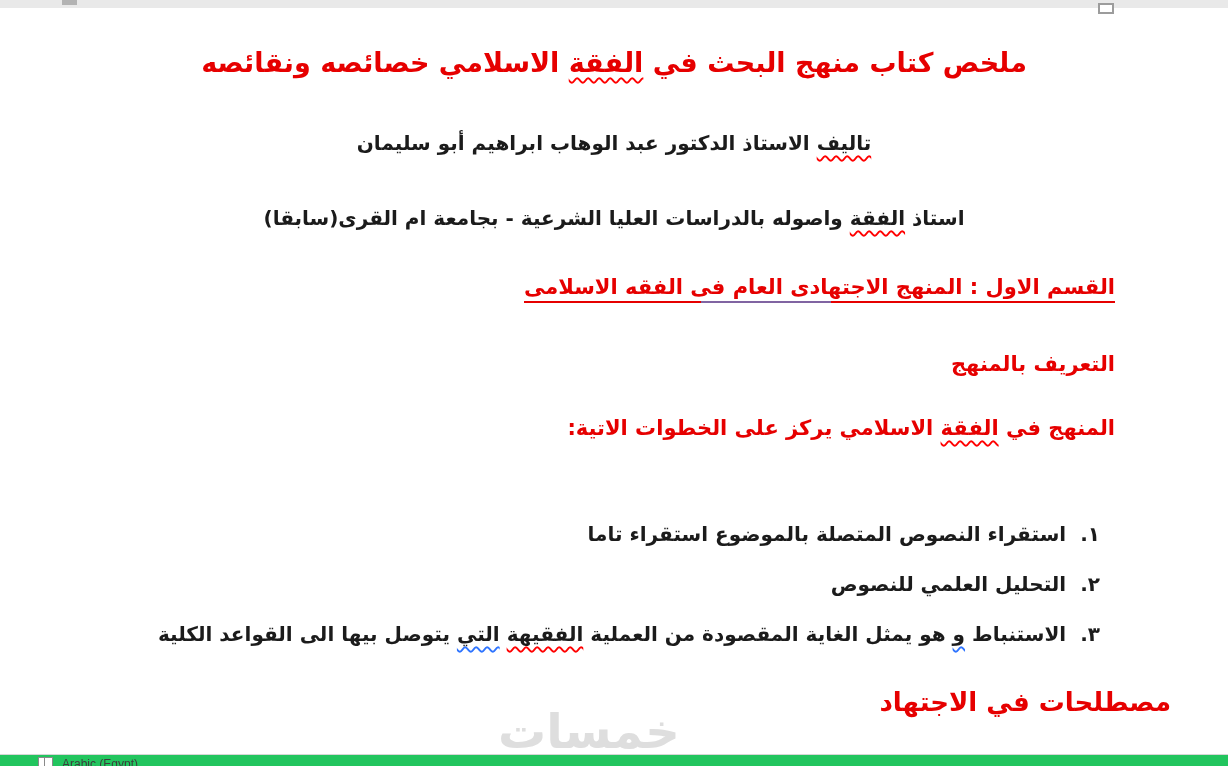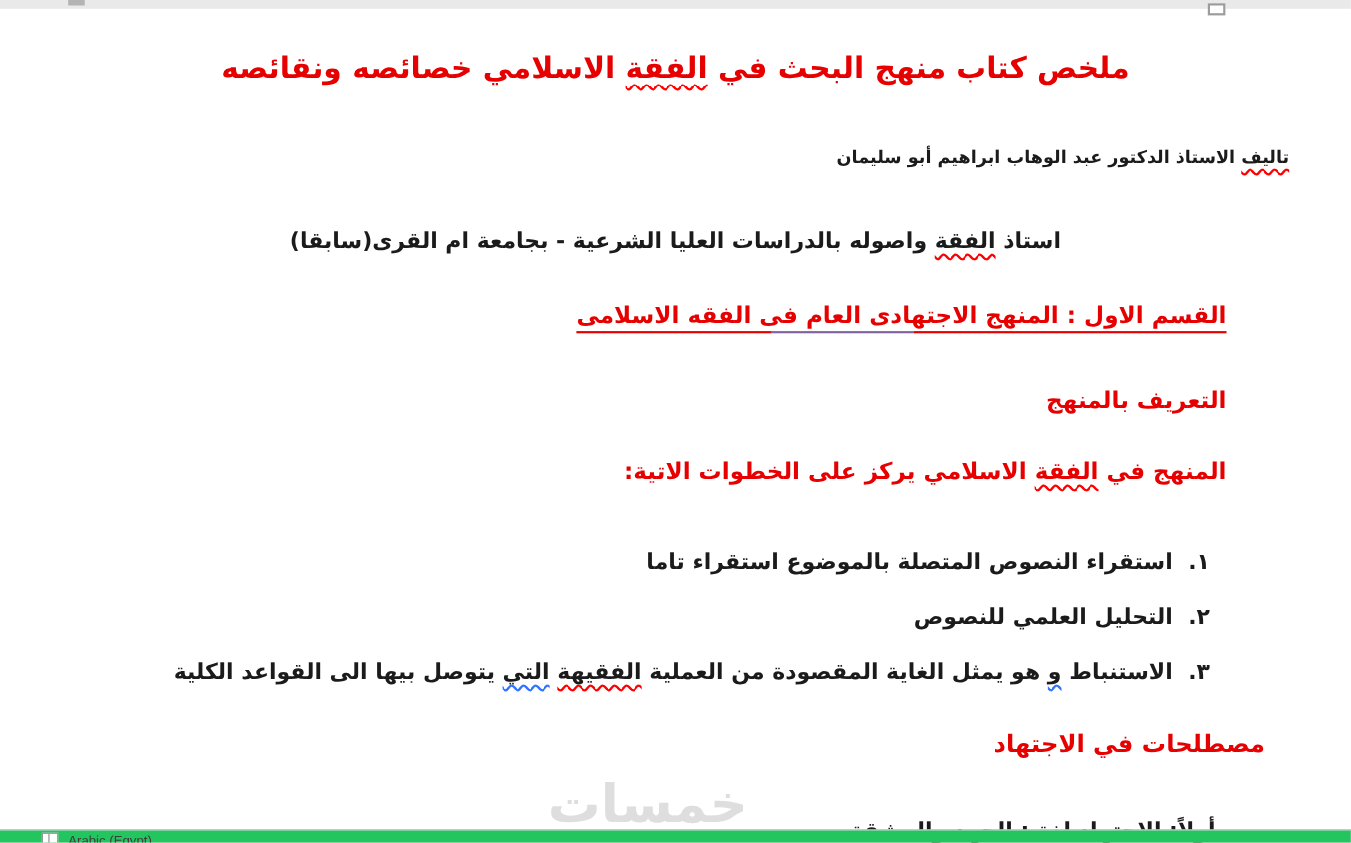--- a/index.html
+++ b/index.html
@@ -25,29 +25,29 @@
   .doc {
     position:absolute; top:8px; left:0; width:1228px; height:758px; z-index:1;
     direction:rtl; font-weight:bold; color:var(--text-black,#1b1b1b);
     overflow:hidden;
   }
   .doc p { margin:0; white-space:nowrap; }
   .center { text-align:center; padding:0 56px; }
   .right  { text-align:right; padding-left:40px; }
 
   .title       { font-size:27px; line-height:38px; margin-top:36px !important; color:var(--accent-red,#e60000); }
-  .author      { font-size:16px; line-height:30px; margin-top:46px !important;text-align:right; }
+  .author      { font-size:20px; line-height:30px; margin-top:46px !important; }
   .author2     { font-size:20px; line-height:30px; margin-top:45px !important; }
   .h-qism      { font-size:21px; line-height:30px; margin-top:39px !important; color:var(--accent-red,#e60000); padding-right:113px; }
   .h-tarif     { font-size:21px; line-height:28px; margin-top:48px !important; color:var(--accent-red,#e60000); padding-right:113px; }
   .h-manhaj    { font-size:21px; line-height:30px; margin-top:35px !important; color:var(--accent-red,#e60000); padding-right:113px;text-align:right; }
-  .h-mustalah  { font-size:22px; line-height:30px; margin-top:38px !important; color:var(--accent-red,#e60000); padding-right:78px; }
+  .h-mustalah  { font-size:26px; line-height:30px; margin-top:38px !important; color:var(--accent-red,#e60000); padding-right:57px; }
   .cut-line    { font-size:20px; line-height:26px; margin-top:49px !important; padding-right:123px; }
 
-  .steps { margin-top:52px; }
+  .steps { margin-top:76px; }
   .step  { font-size:20px; line-height:30px; text-align:right; padding-right:128px; white-space:nowrap; }
   .step + .step { margin-top:20px;padding-left:39px; }
   .step .marker { display:inline-block; margin-left:14px; }
 
   
   .u-seg { position:relative; display:inline-block; }
   .u-seg::after {
     content:""; position:absolute; right:0; left:0; bottom:-1px; height:2px;
     background:linear-gradient(to left,
       var(--accent-red,#e60000) 0 48%,

